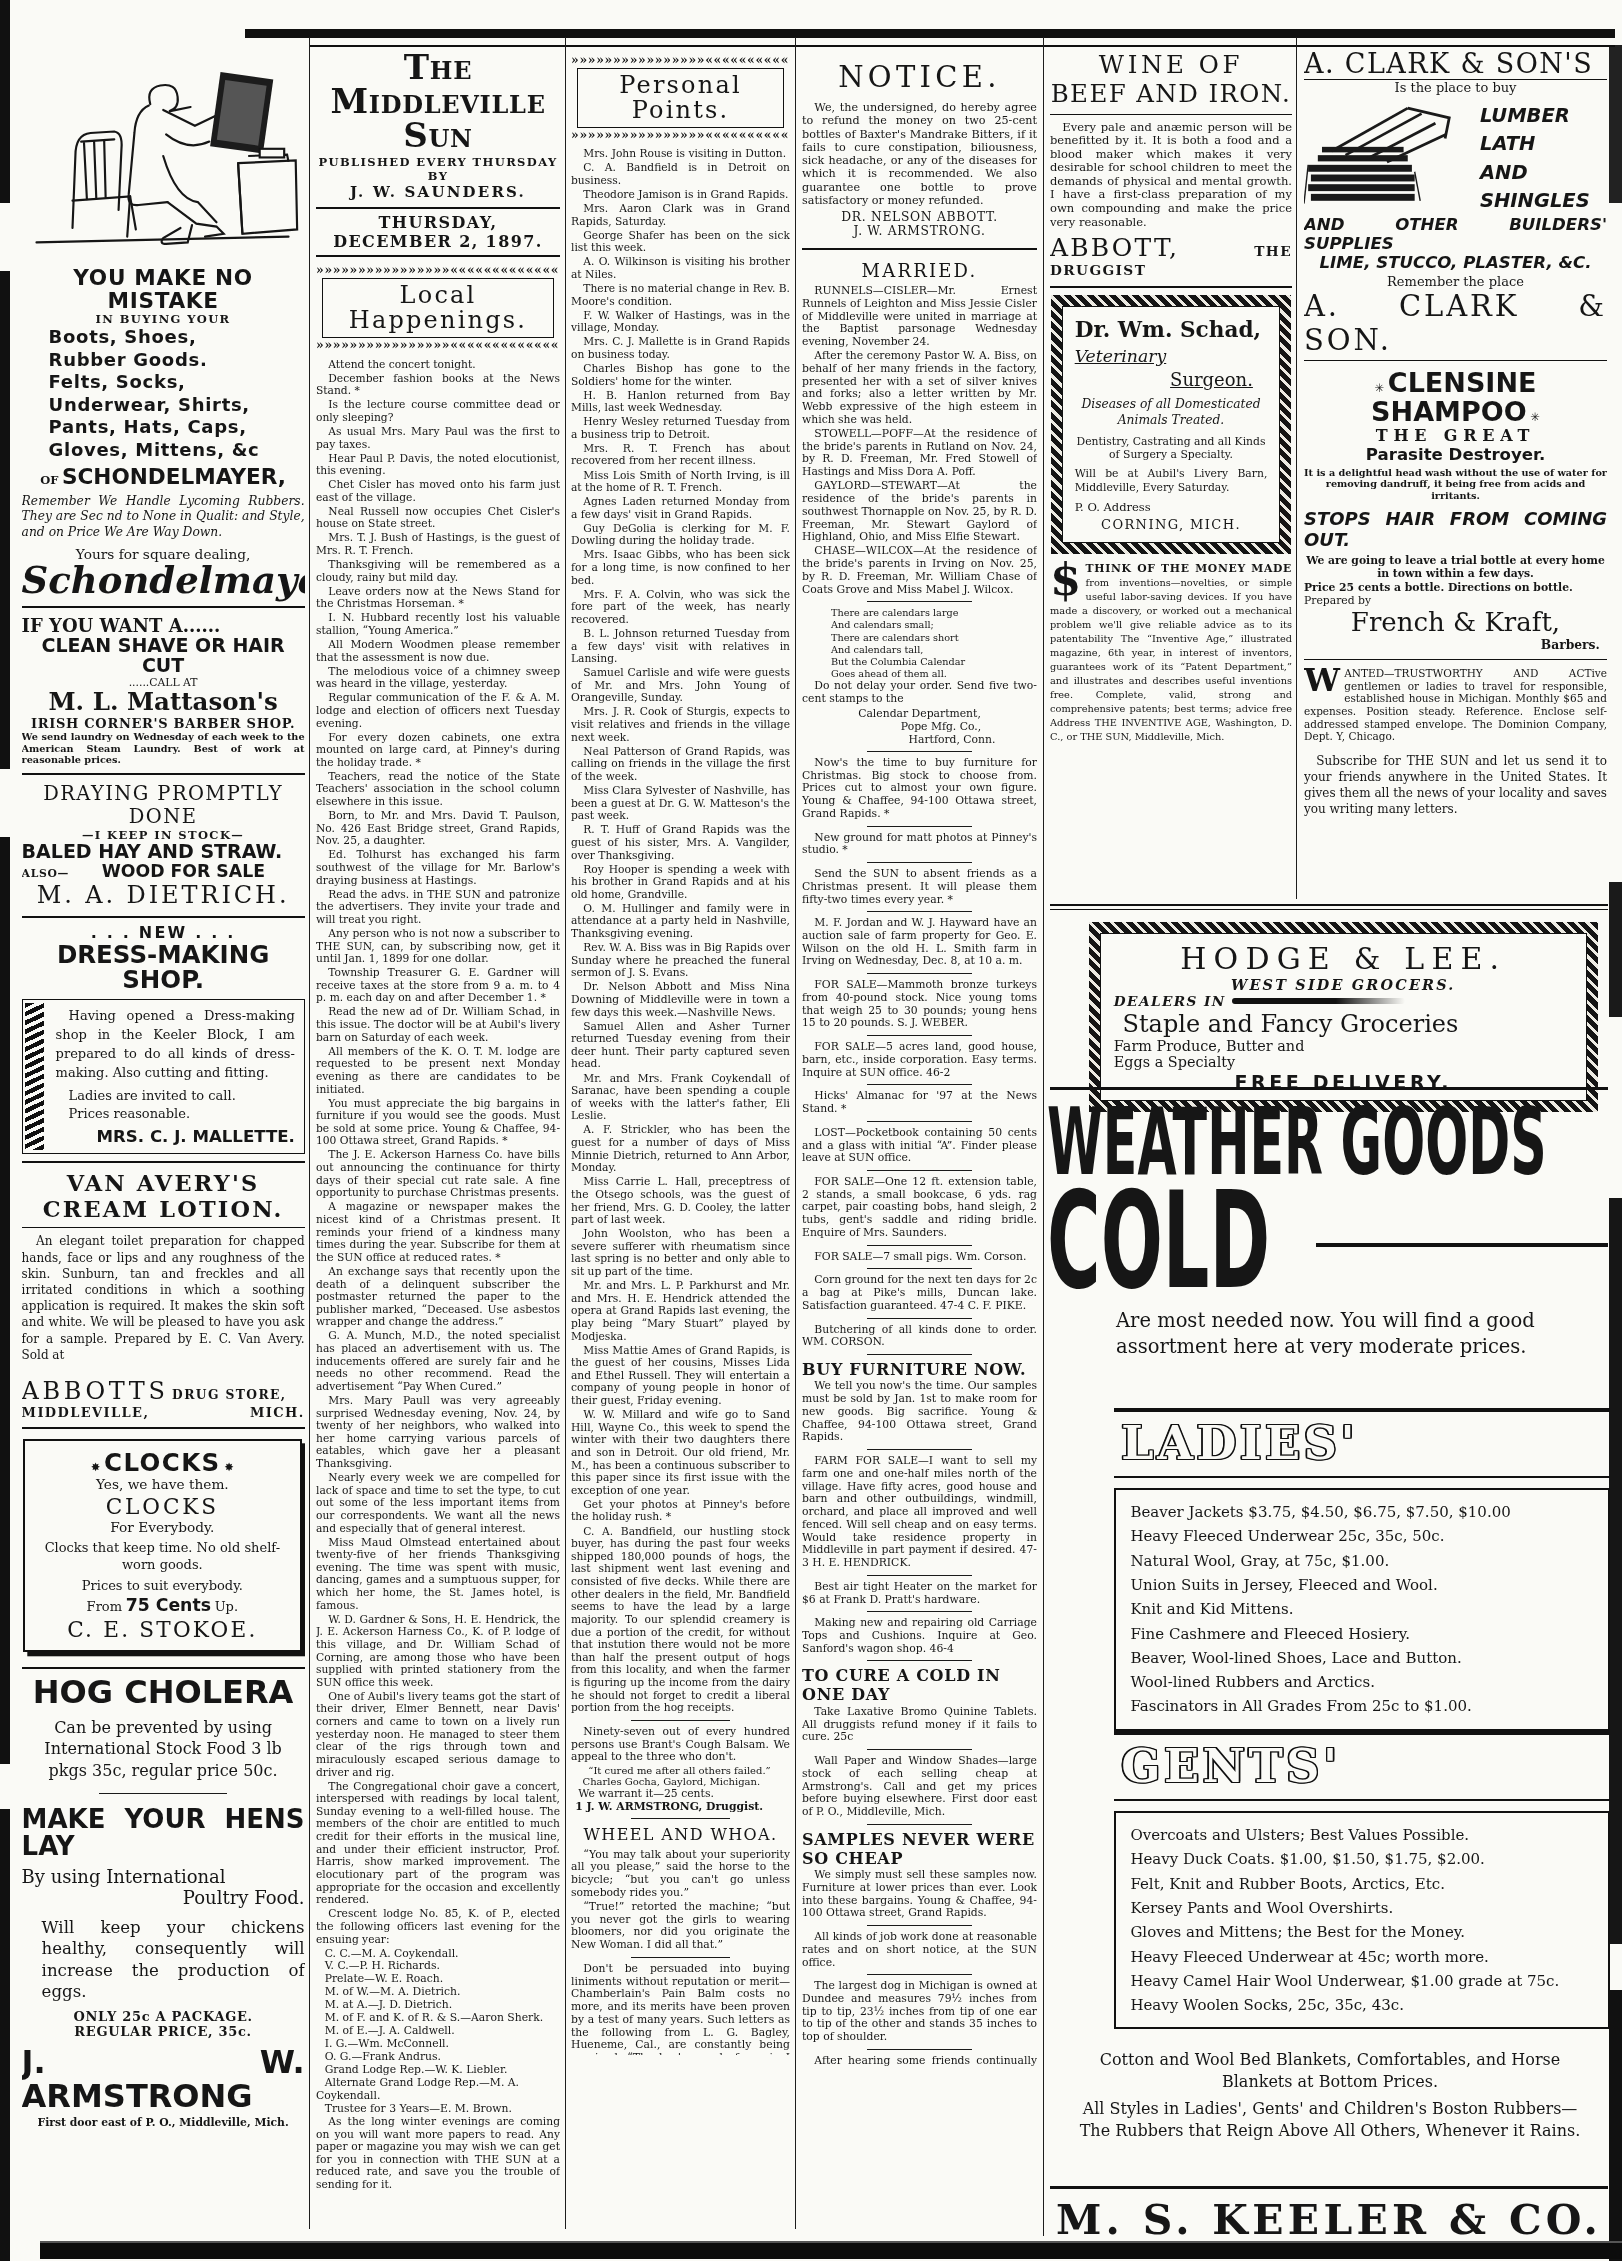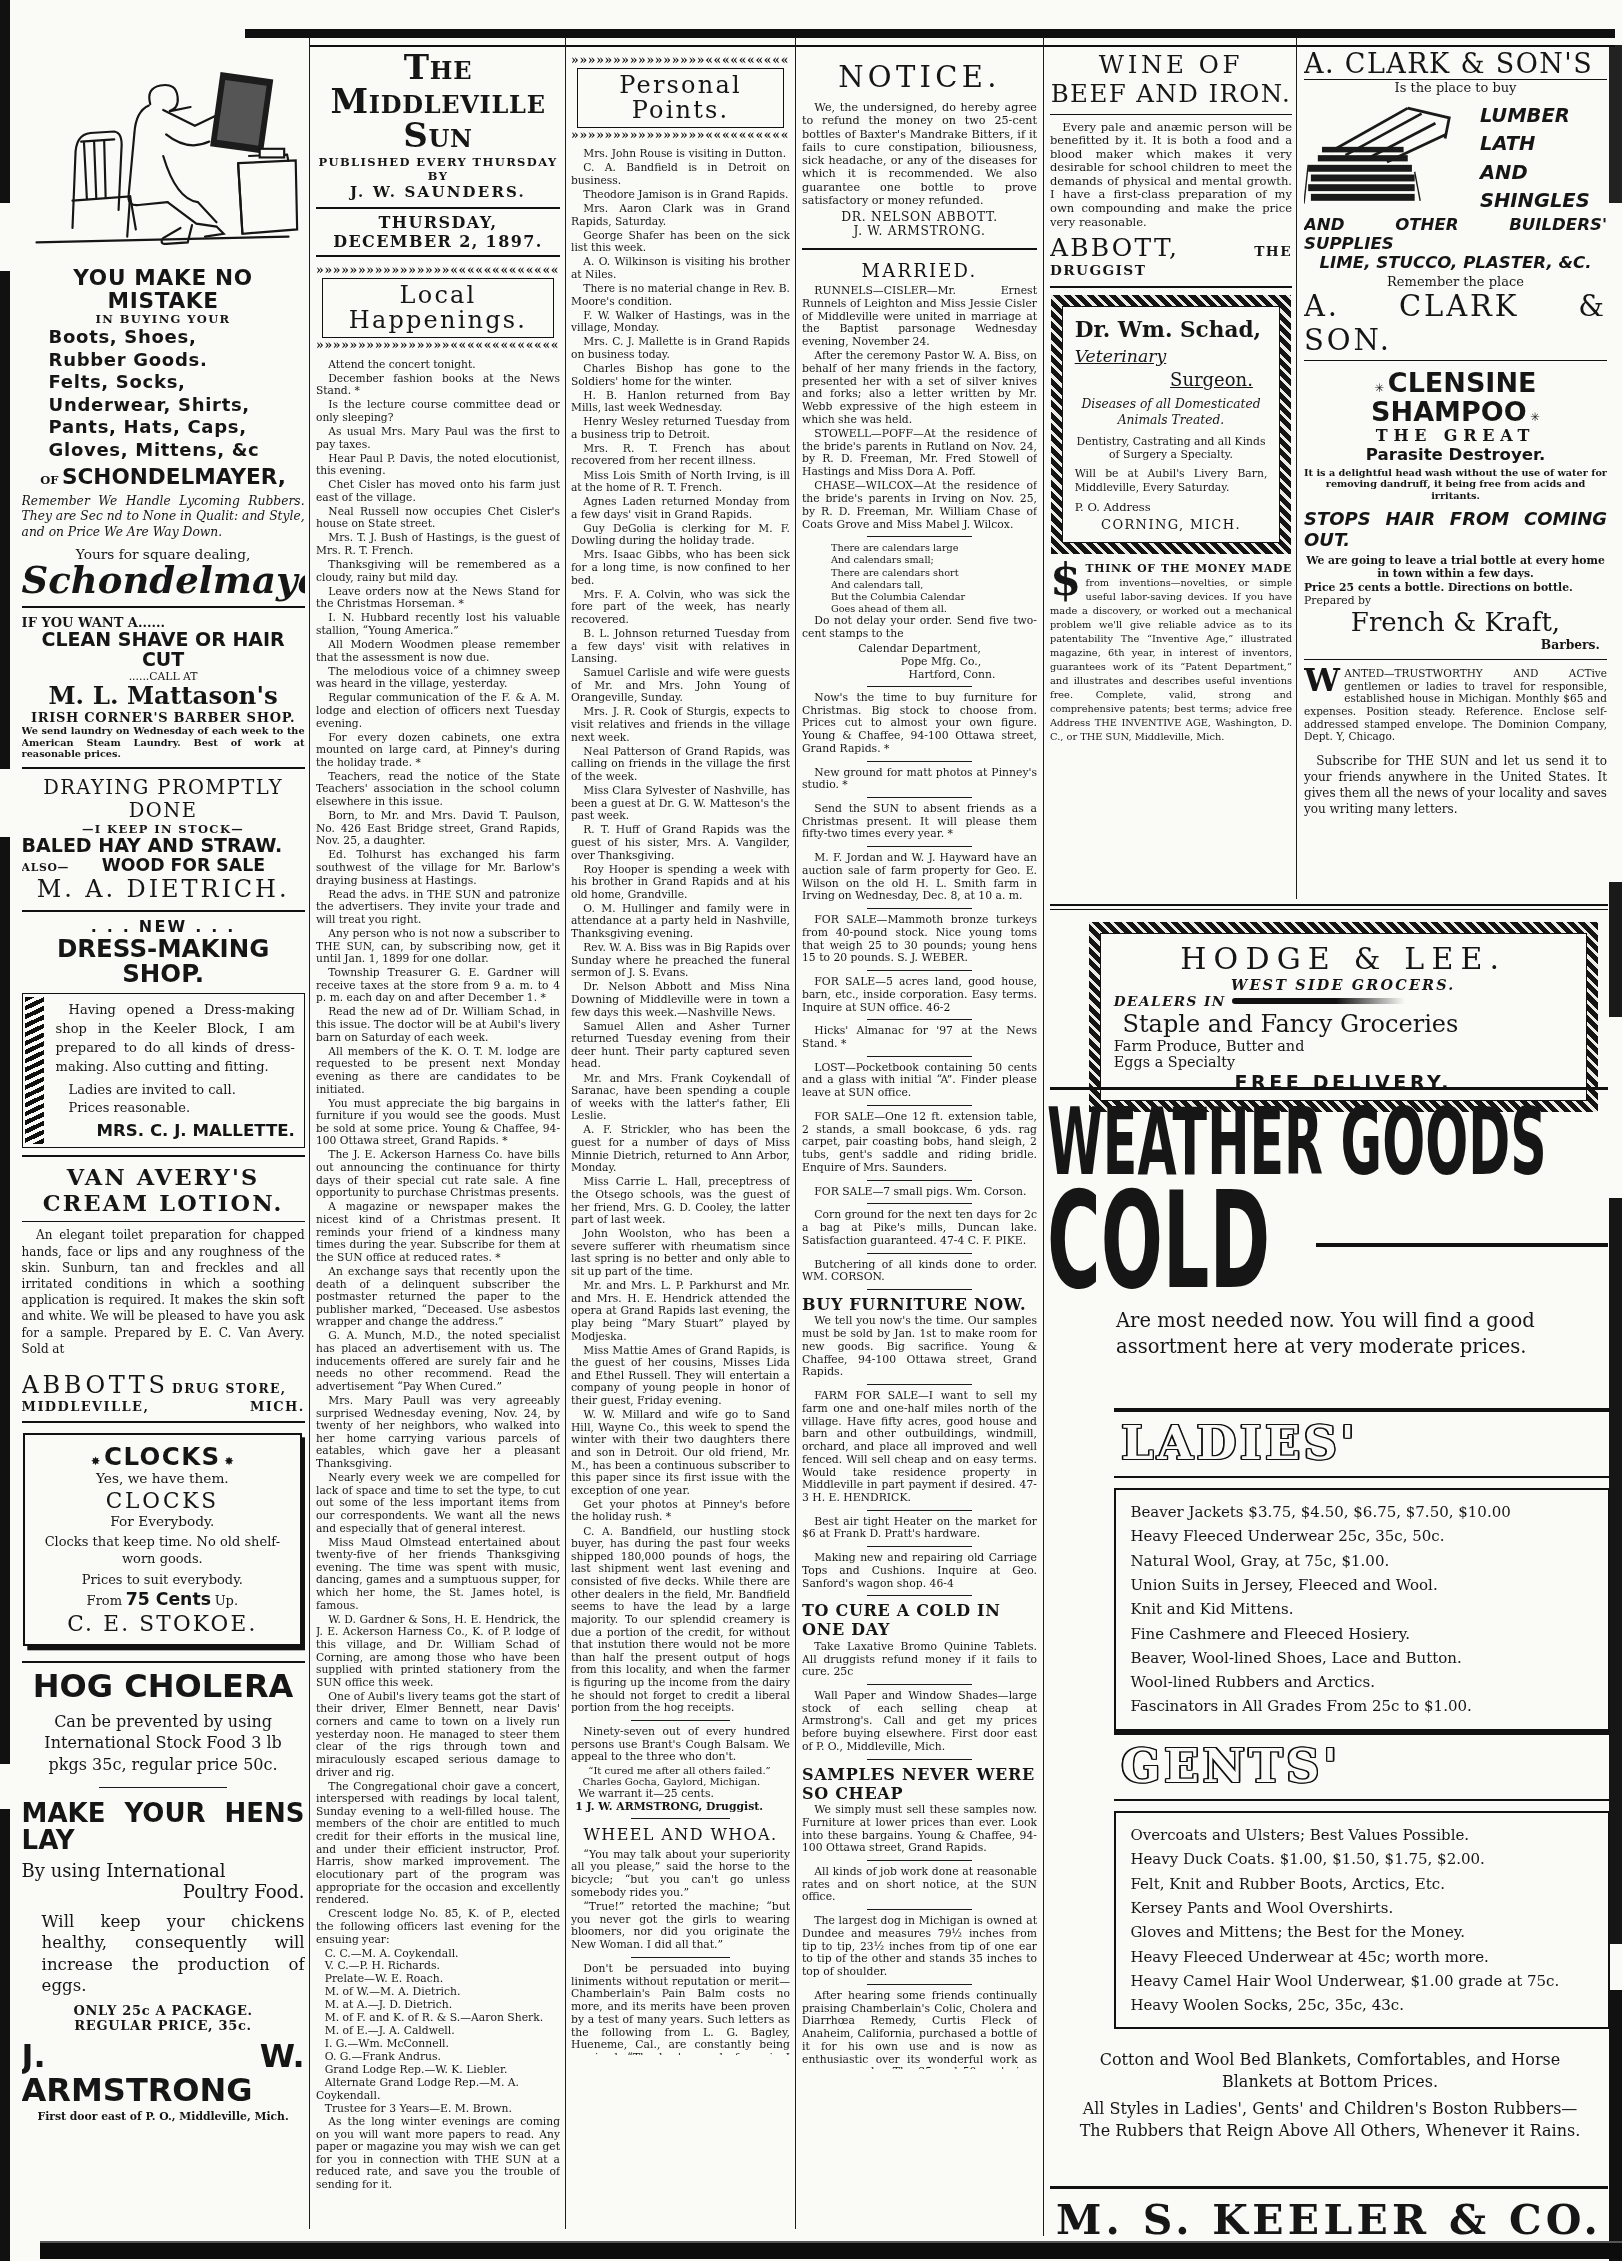--- a/index.html
+++ b/index.html
@@ -119,21 +119,21 @@
         <span style="font-size:11.5px;font-weight:bold;">OF</span>
         <span class="disp" style="font-size:21.6px;">SCHONDELMAYER,</span>
       </p>
       <p class="i" style="font-size:12.3px;line-height:1.25;margin-top:5.8px;">Remember  We Handle Lycoming Rubbers.  They are Sec nd to None in Qualit: and Style, and on Price We Are Way Down.</p>
       <p class="ad-ctr" style="font-size:13.7px;margin-top:5.8px;">Yours for square dealing,</p>
       <p class="c1sig">Schondelmayer</p>
     </div>
     <div class="hr"></div>
 
     <div>
-      <p class="b" style="font-size:13px;text-indent:0;">IF YOU WANT A......</p>
+      <p class="b" style="font-size:18px;text-indent:0;">IF YOU WANT A......</p>
       <p class="disp ad-ctr" style="font-size:19px;">CLEAN SHAVE OR HAIR CUT</p>
       <p class="ad-ctr" style="font-size:10.8px;">......CALL AT</p>
       <p class="ad-ctr b" style="font-size:24.5px;line-height:1.1;">M. L. Mattason's</p>
       <p class="ad-ctr b" style="font-size:13px;letter-spacing:0.7px;">IRISH CORNER'S BARBER SHOP.</p>
       <p class="b" style="font-size:9.7px;line-height:1.2;text-indent:0;">We send laundry on Wednesday of each week to the American Steam Laundry.  Best of work at reasonable prices.</p>
     </div>
     <div class="hr"></div>
 
     <div>
       <p class="ad-ctr" style="font-size:19.5px;letter-spacing:1.4px;">DRAYING PROMPTLY DONE</p>
@@ -353,20 +353,21 @@
       <p class="ctr" style="font-size:12.3px;letter-spacing:0.7px;margin-top:2.9px;">DR. NELSON ABBOTT.</p>
       <p class="ctr" style="font-size:12.3px;letter-spacing:0.7px;">J. W. ARMSTRONG.</p>
     </div>
     <div class="hr" style="margin:10px 0;"></div>
     <div>
       <p class="ctr" style="font-size:18px;letter-spacing:2.2px;margin-bottom:4.3px;">MARRIED.</p>
       <div>
           <p class="item">RUNNELS—CISLER—Mr. Ernest Runnels of Leighton and Miss Jessie Cisler of Middleville were united in marriage at the Baptist parsonage Wednesday evening, November 24.</p>
           <p class="item">After the ceremony Pastor W. A. Biss, on behalf of her many friends in the factory, presented her with a set of silver knives and forks; also a letter written by Mr. Webb expressive of the high esteem in which she was held.</p>
           <p class="item">STOWELL—POFF—At the residence of the bride's parents in Rutland on Nov. 24, by R. D. Freeman, Mr. Fred Stowell of Hastings and Miss Dora A. Poff.</p>
+          <p class="item">GAYLORD—STEWART—At the residence of the bride's parents in southwest Thornapple on Nov. 25, by R. D. Freeman, Mr. Stewart Gaylord of Highland, Ohio, and Miss Elfie Stewart.</p>
           <p class="item">CHASE—WILCOX—At the residence of the bride's parents in Irving on Nov. 25, by R. D. Freeman, Mr. William Chase of Coats Grove and Miss Mabel J. Wilcox.</p>
         </div>
     </div>
     <div class="sdiv"></div>
     <div style="padding-left:29px;">
       <div>
           <p style="font-size:9.7px;line-height:1.25;">There are calendars large</p>
           <p style="font-size:9.7px;line-height:1.25;">And calendars small;</p>
           <p style="font-size:9.7px;line-height:1.25;">There are calendars short</p>
           <p style="font-size:9.7px;line-height:1.25;">And calendars tall,</p>

